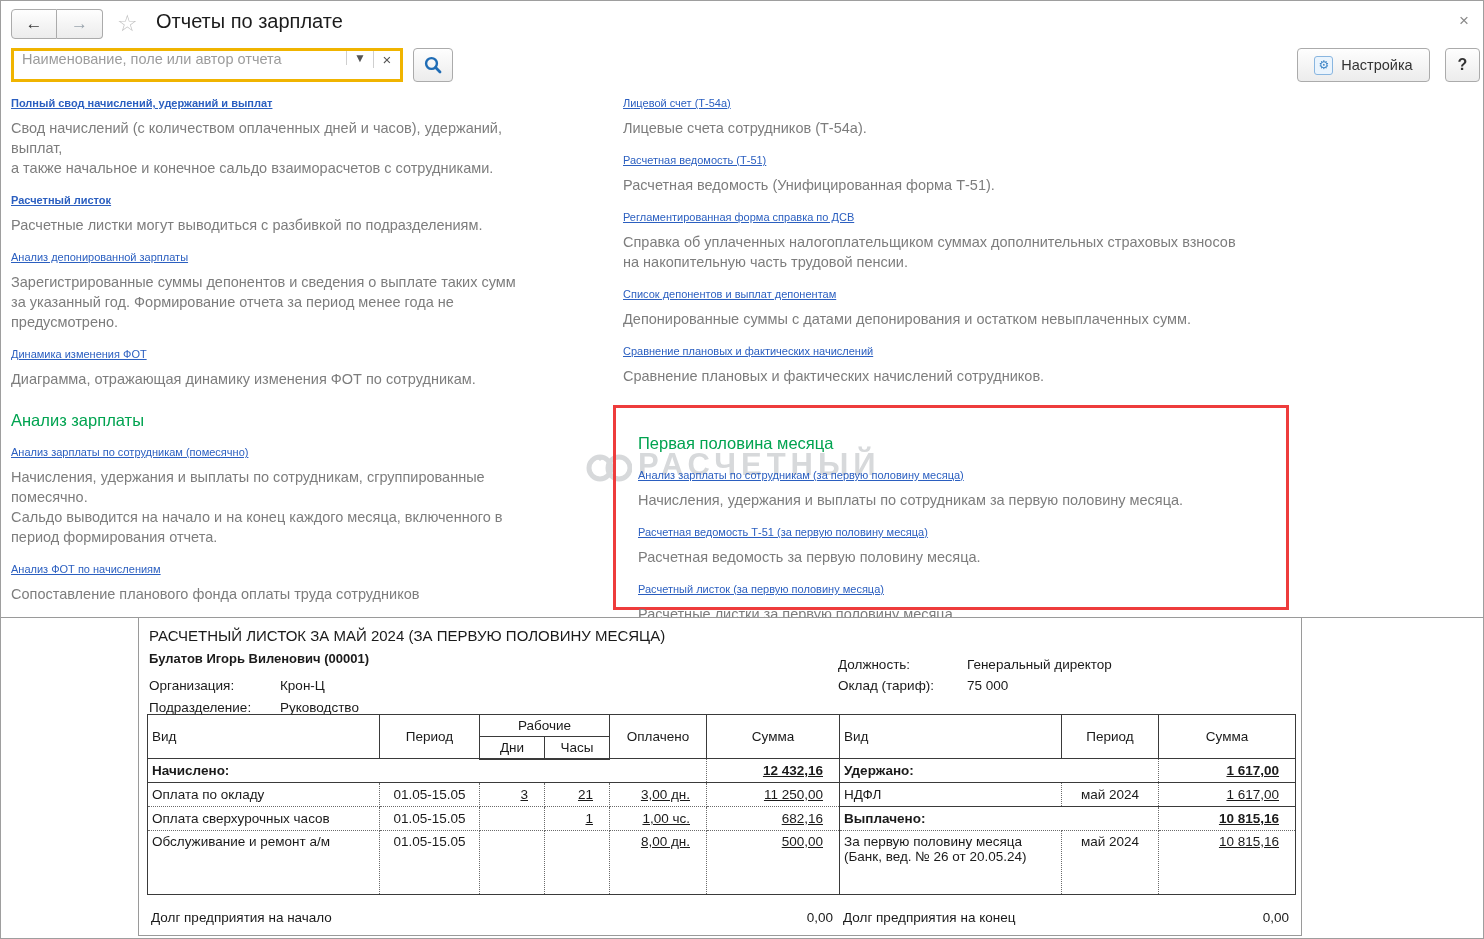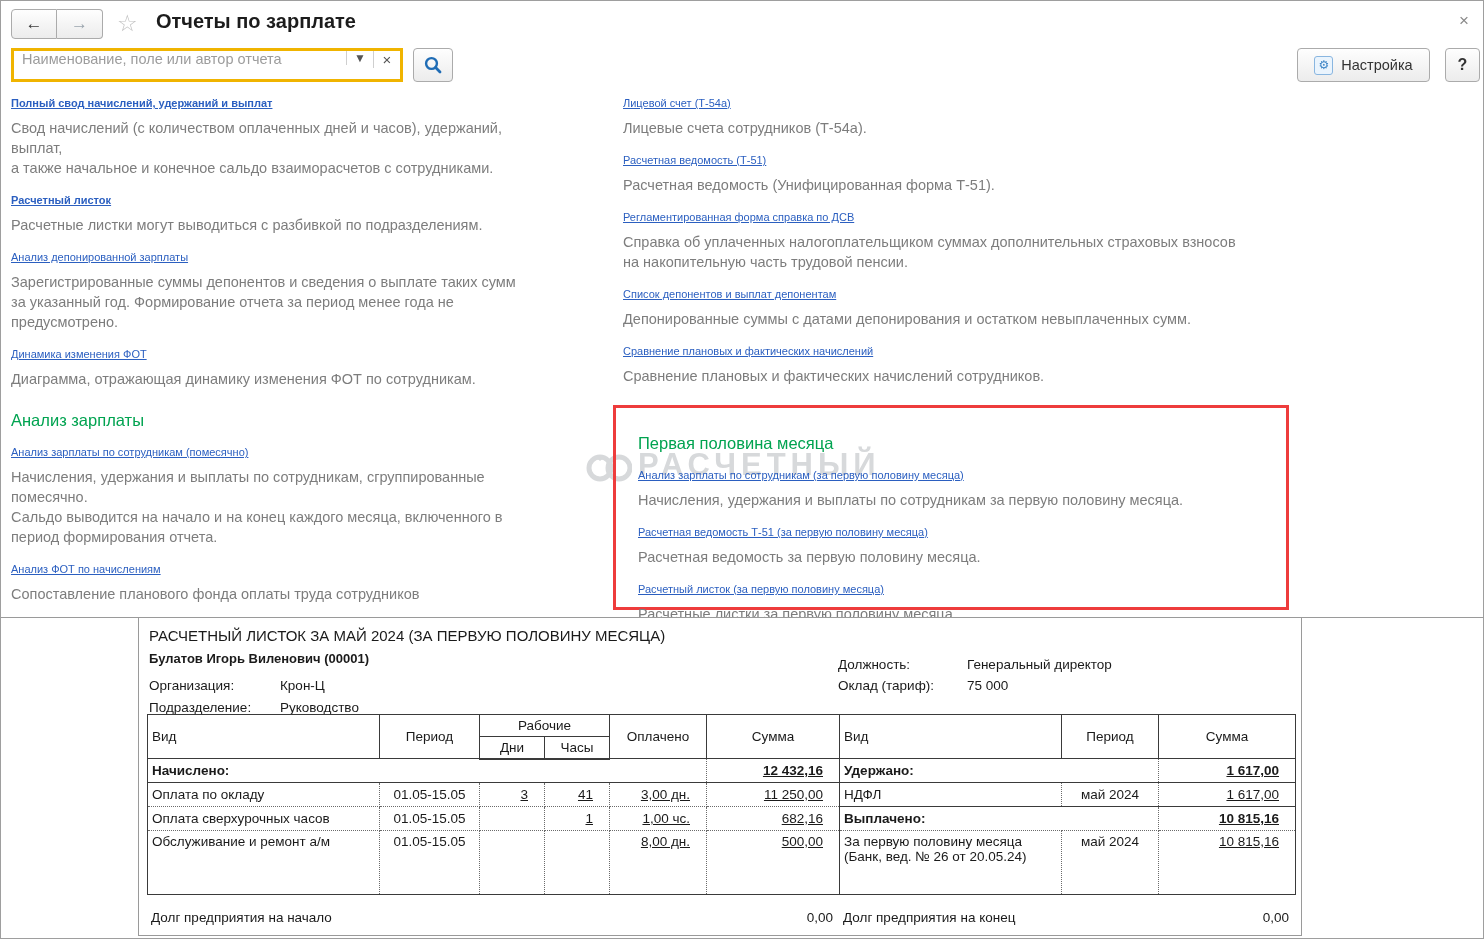--- a/index.html
+++ b/index.html
@@ -7,21 +7,21 @@
   body { font-family:"Liberation Sans","DejaVu Sans",sans-serif; background:#fff; position:relative; overflow:hidden; }
   .page { position:absolute; inset:0; border:1px solid #9e9e9e; background:#fff; }
 
   
   .navgroup { position:absolute; left:10px; top:8px; display:flex; }
   .navbtn { width:46px; height:30px; background:linear-gradient(#fefefe,#ececec); border:1px solid #ababab;
             display:flex; align-items:center; justify-content:center; font-size:17px; cursor:pointer; }
   .navbtn.back { border-radius:4px 0 0 4px; color:#3a3a3a; }
   .navbtn.fwd  { border-radius:0 4px 4px 0; border-left:none; color:#9aa4ad; }
   .star { position:absolute; left:116px; top:9px; font-size:23px; color:#c2c2c2; }
-  .title { position:absolute; left:155px; top:9px; font-size:20px; color:#1c1c1c;font-weight:bold; }
+  .title { position:absolute; left:155px; top:9px; font-size:20px; color:#1c1c1c; }
   .win-close { position:absolute; right:14px; top:10px; font-size:17px; color:#8a8a8a; cursor:pointer; }
 
   
   .searchbox { position:absolute; left:10px; top:47px; width:392px; height:34px; border:3px solid #f0b400;
                background:#fff; display:flex; align-items:flex-start; }
   .searchbox input { flex:1; border:none; outline:none; font-size:14.5px; color:#444; padding:0 8px;
                      font-family:inherit; }
   .searchbox input::placeholder { color:#9c9c9c; }
   .sb-btn { width:27px; display:flex; align-items:center; justify-content:center; color:#555;
             border-left:1px solid #cfcfcf; cursor:pointer; font-size:12px; background:#fff; }
@@ -237,21 +237,21 @@
         <tr class="totrow">
           <td class="b" colspan="5">Начислено:</td>
           <td class="b num mid-l">12 432,16</td>
           <td class="b mid-r" colspan="2">Удержано:</td>
           <td class="b num">1 617,00</td>
         </tr>
         <tr>
           <td>Оплата по окладу</td>
           <td class="ctr">01.05-15.05</td>
           <td class="num">3</td>
-          <td class="num">41</td>
+          <td class="num">21</td>
           <td class="num">3,00 дн.</td>
           <td class="num mid-l">11 250,00</td>
           <td class="mid-r">НДФЛ</td>
           <td class="ctr">май 2024</td>
           <td class="num">1 617,00</td>
         </tr>
         <tr>
           <td>Оплата сверхурочных часов</td>
           <td class="ctr">01.05-15.05</td>
           <td class="num"></td>

